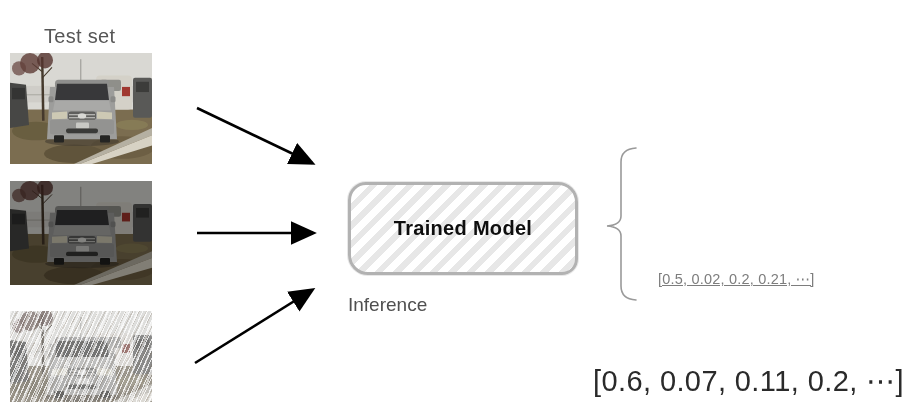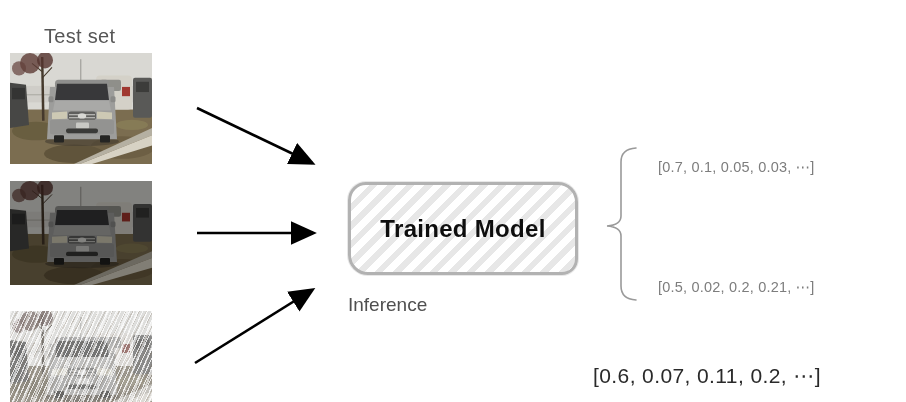--- a/index.html
+++ b/index.html
@@ -56,21 +56,21 @@
     position: absolute;
     left: 348px; top: 162px;
     width: 230px; height: 93px;
     border: 3px solid #b2b2b2;
     border-radius: 18px 20px 16px 20px;
     background: repeating-linear-gradient(135deg, #e7e7e7 0 6px, #ffffff 6px 13px);
     box-shadow: 0 0 0 1px rgba(190,190,190,0.35);
     display: flex; align-items: center; justify-content: center;
   }
   .model-box .model-label {
-    font-size: 24px;
+    font-size: 20px;
     font-weight: bold;
     color: #0e0e0e;
     letter-spacing: 0.3px;
   }
 
   .inference-label {
     position: absolute;
     left: 348px; top: 274px;
     width: 230px;
     font-size: 19px;
@@ -80,26 +80,26 @@
   .vector {
     position: absolute;
     left: 658px;
     font-size: 14.5px;
     color: #7d7d7d;
     letter-spacing: 0.2px;
     white-space: nowrap;
   }
   .vector--1 { top: 139px; }
   .vector--2 { top: 203px; }
-  .vector--3 { top: 259px; }
+  .vector--3 { top: 251px; text-decoration: underline; }
 
   .final-vector {
     position: absolute;
     left: 593px; top: 344px;
-    font-size: 21px;
+    font-size: 29px;
     color: #2a2a2a;
     letter-spacing: 0.4px;
     white-space: nowrap;
   }
 </style>
 </head>
 <body>
 
 <div class="canvas">
 
@@ -178,18 +178,17 @@
     <line x1="197" y1="213" x2="313" y2="213" stroke="#000000" stroke-width="2.6" marker-end="url(#ah)"></line>
     <line x1="195" y1="343" x2="312" y2="270" stroke="#000000" stroke-width="2.6" marker-end="url(#ah)"></line>
     <path d="M636,128 Q621,129 621,142 L621,196 Q621,205 607,206 Q621,207 621,216 L621,266 Q621,279 636,280" fill="none" stroke="#9a9a9a" stroke-width="1.6" stroke-linecap="round"></path>
   </svg>
 
   <div class="model-box">
     <span class="model-label">Trained Model</span>
   </div>
   <div class="inference-label">Inference</div>
 
-  <div class="vector vector--1">[0.7, 0.1, 0.05, 0.03, ⋯]</div>
   <div class="vector vector--3">[0.5, 0.02, 0.2, 0.21, ⋯]</div>
 
   <div class="final-vector">[0.6, 0.07, 0.11, 0.2, ⋯]</div>
 
 </div>
 
 </body></html>

